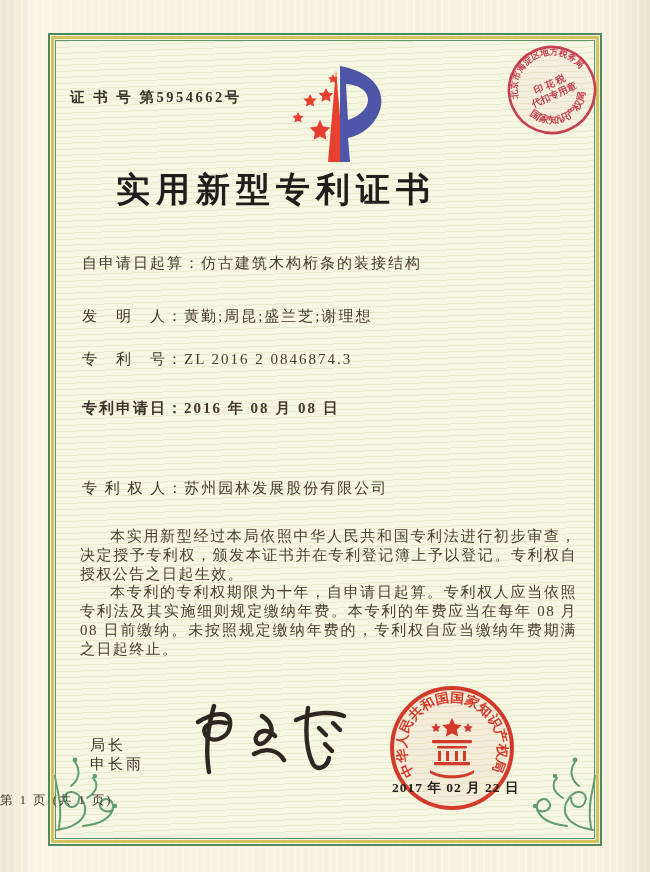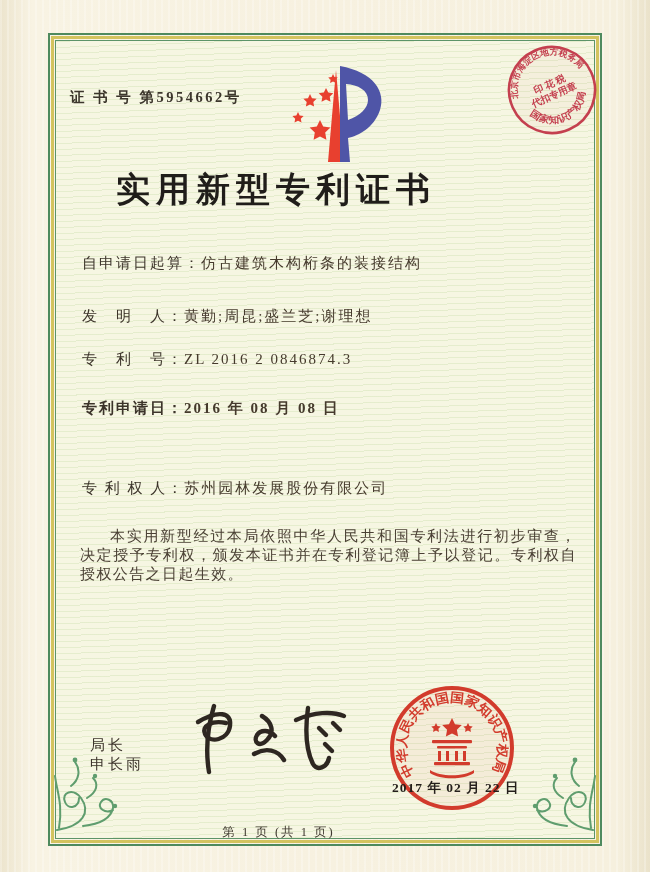--- a/index.html
+++ b/index.html
@@ -56,21 +56,21 @@
   .seal{left:382px;top:678px;width:140px;height:140px;z-index:4;}
   .seal-date{
     left:392px;top:779px;width:150px;font-size:13.5px;font-weight:700;
     color:#241f1b;letter-spacing:1px;z-index:5;white-space:nowrap;
   }
   .tax-stamp{left:504px;top:42px;width:96px;height:96px;z-index:4;}
   .ornament{width:92px;height:92px;z-index:2;}
   .orn-left{left:53px;top:742px;}
   .orn-right{left:505px;top:742px;transform:scaleX(-1);}
   .footer-page{
-    left:0;top:824px;width:557px;text-align:center;
+    left:0;top:792px;width:557px;text-align:left;
     font-size:12.5px;color:#3e382e;letter-spacing:2px;z-index:3;
   }
   svg text{font-family:"Liberation Serif","DejaVu Serif",serif;}
 </style>
 </head>
 <body>
 
 <div class="paper">
 
   <div class="frame">
@@ -107,20 +107,21 @@
   </div>
   <div class="abs field f3">
     <span class="lbl">专利申请日：</span><span class="val">2016 年 08 月 08 日</span>
   </div>
   <div class="abs field f4">
     <span class="lbl">专 利 权 人：</span><span class="val">苏州园林发展股份有限公司</span>
   </div>
 
   <div class="abs body-text">
     <p>本实用新型经过本局依照中华人民共和国专利法进行初步审查，决定授予专利权，颁发本证书并在专利登记簿上予以登记。专利权自授权公告之日起生效。</p>
+    <p>本专利的专利权期限为十年，自申请日起算。专利权人应当依照专利法及其实施细则规定缴纳年费。本专利的年费应当在每年 08 月 08 日前缴纳。未按照规定缴纳年费的，专利权自应当缴纳年费期满之日起终止。</p>
   </div>
 
   <div class="abs signer-title">局长</div>
   <div class="abs signer-name">申长雨</div>
 
   <svg class="abs signature" viewBox="0 0 180 100">
     <g fill="none" stroke="#2e2721" stroke-width="4.4" stroke-linecap="round" stroke-linejoin="round">
       <path d="M36,14 C30,34 27,56 31,80"></path>
       <path d="M20,30 C40,18 54,20 52,34 C50,48 32,52 27,42 C23,34 34,28 48,31"></path>
       <path d="M84,24 C94,30 97,40 89,48 C81,56 75,50 79,43 C83,37 92,38 97,44"></path>

